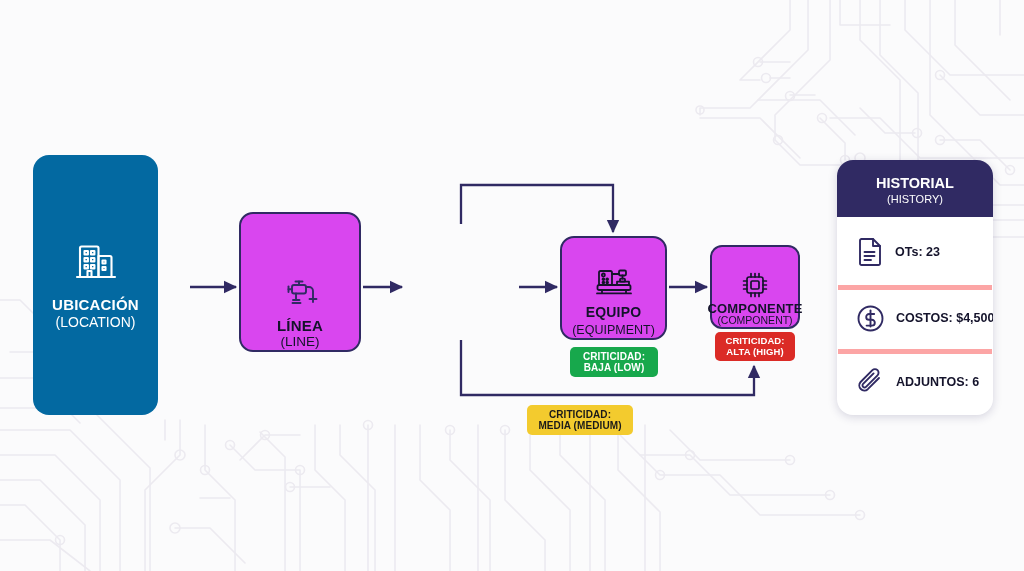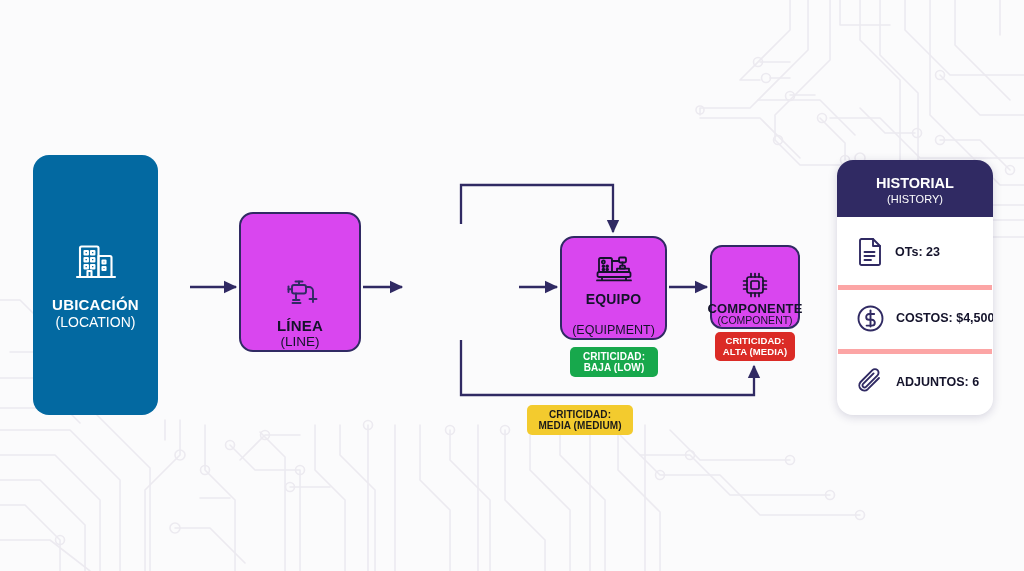--- a/index.html
+++ b/index.html
@@ -50,21 +50,21 @@
   #node-line{left:239px;top:212px;width:122px;height:140px;}
   #node-line .t1{font-size:15px;}
   #node-line .t2{font-size:13.5px;margin-top:1px;}
 
   #node-system{left:405px;top:226px;width:112px;height:112px;}
   #node-system .t1{font-size:14px;}
   #node-system .t2{font-size:13px;margin-top:1px;}
 
   #node-equipment{left:560px;top:236px;width:107px;height:104px;}
   #node-equipment .t1{font-size:14px;}
-  #node-equipment .t2{font-size:12.5px;margin-top:18px;}
+  #node-equipment .t2{font-size:12.5px;margin-top:5px;}
 
   #node-component{left:710px;top:245px;width:90px;height:84px;border-radius:12px;}
   #node-component .ico{margin-bottom:3px;}
   #node-component .t1{font-size:13px;}
   #node-component .t2{font-size:10.5px;margin-top:0px;}
 
   
   .badge{
     position:absolute;box-sizing:border-box;
     display:flex;flex-direction:column;
@@ -327,21 +327,21 @@
     <span class="t2">(COMPONENT)</span>
   </div>
 
   <div class="badge" id="badge-low">
     <span class="l1">CRITICIDAD:</span>
     <span class="l2">BAJA (LOW)</span>
   </div>
 
   <div class="badge" id="badge-high">
     <span class="l1">CRITICIDAD:</span>
-    <span class="l2">ALTA (MEDIA)</span>
+    <span class="l2">ALTA (HIGH)</span>
   </div>
 
   <div class="badge" id="badge-medium">
     <span class="l1">CRITICIDAD:</span>
     <span class="l2">MEDIA (MEDIUM)</span>
   </div>
 
   <div id="card-history">
     <div id="history-header">
       <div class="h1">HISTORIAL</div>

